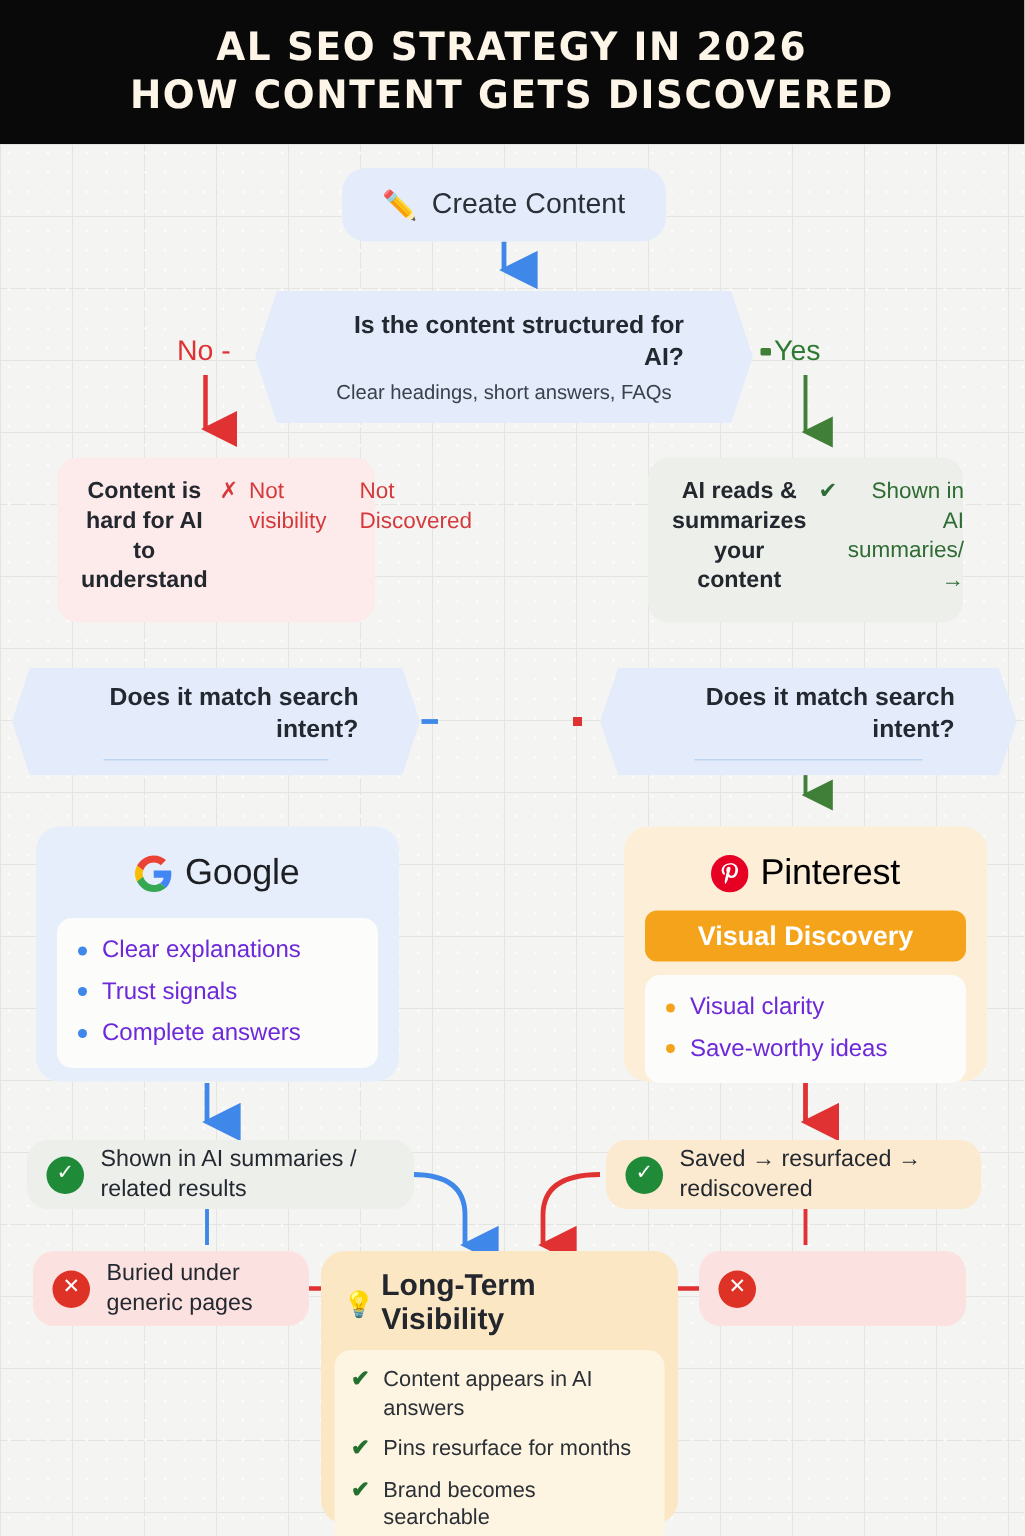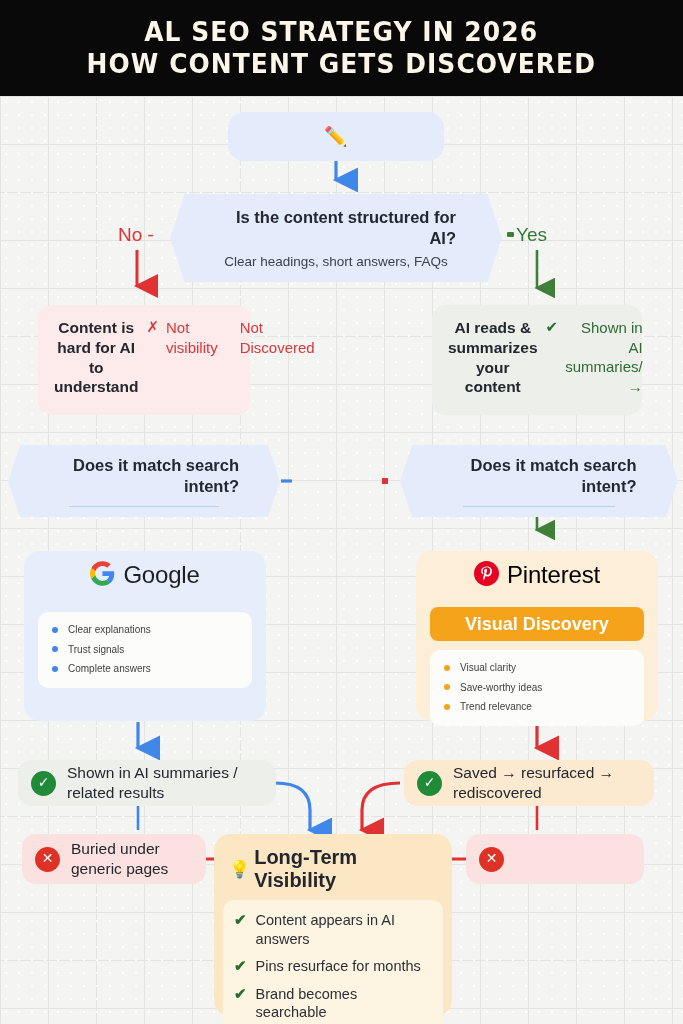--- a/index.html
+++ b/index.html
@@ -90,40 +90,40 @@
   .rbox.bad { background: #fdeaea; }
   .rbox.bad .r-rule { background: #f2c7c7; }
   .rbox.bad .r-item, .rbox.bad .r-sub { color: #d6393c; }
   .rbox.good { background: #ecefea; }
   .rbox.good .r-rule { background: #cfd6cb; }
   .rbox.good .r-item { color: #2f6b34; }
 
   
   .card { border-radius: 16px; padding: 10px 10px 11px 10px; }
   .card .brand {
-    display: flex; justify-content: center;
+    display: flex; align-items: center; justify-content: center;
     gap: 8px; height: 42px;
   }
   .card .brand-name { font-size: 24px; font-weight: 500; letter-spacing: -.2px; }
   .card .ribbon {
     margin: 4px 4px 0 4px;
     border-radius: 8px;
     height: 34px;
     display: flex; align-items: center; justify-content: center;
     color: #fff; font-size: 18px; font-weight: 600;
   }
   .card .body {
     margin: 9px 4px 2px 4px;
     border-radius: 10px;
     padding: 11px 12px 12px 14px;
     background: #fcfcfa;
   }
   .card .b-item {
     display: flex; align-items: center; gap: 10px;
-    font-size: 10px; color: #404040; line-height: 1.35;
+    font-size: 16px; color: #6d28d9; line-height: 1.35;
   }
   .card .b-item + .b-item { margin-top: 6px; }
   .dot { width: 6px; height: 6px; border-radius: 50%; flex: 0 0 6px; }
 
   .card.google { background: #e6eefb; }
   .card.google .brand-name { color: #1d1f22; }
   .card.google .ribbon { background: #3f87e8; }
   .card.google .dot { background: #3f87e8; }
   .card.pin { background: #fdeed8; }
   .card.pin .brand-name { color: #000000; font-weight: 400; }
@@ -223,20 +223,21 @@
 
     <line x1="204" y1="859" x2="216" y2="859" stroke="#e03232" stroke-width="3"></line>
     <line x1="452" y1="859" x2="466" y2="859" stroke="#e03232" stroke-width="3"></line>
     <line x1="281" y1="481" x2="292" y2="481" stroke="#3f87e8" stroke-width="3.2"></line>
     <rect x="382" y="478" width="6" height="6" fill="#e03232"></rect>
   </svg>
 
   <div class="node" style="left:228px; top:112px; width:216px; height:49px;">
     <div class="pill" style="width:100%;height:100%;background:#e4ecfb;">
       <span style="font-size:19px;">✏️</span>
+      <span style="font-size:19px;">Create Content</span>
     </div>
   </div>
 
   <div class="node hex" style="left:170px; top:194px; width:332px; height:88px;">
     <div class="h-title" style="max-width:240px;">Is the content structured for AI?</div>
     <div class="h-sub">Clear headings, short answers, FAQs</div>
   </div>
 
   <div class="branch-label branch-no" style="left:118px; top:224px;">No -</div>
   <div class="branch-label branch-yes" style="left:516px; top:224px;">Yes</div>
@@ -312,24 +313,20 @@
     <div class="ribbon">Visual Discovery</div>
     <div class="body">
       <div class="b-item">
         <span class="dot"></span>
         <span>Visual clarity</span>
       </div>
       <div class="b-item">
         <span class="dot"></span>
         <span>Save-worthy ideas</span>
       </div>
-      <div class="b-item">
-        <span class="dot"></span>
-        <span>Trend relevance</span>
-      </div>
     </div>
   </div>
 
   <div class="node strip ok" style="left:18px; top:760px; width:258px; height:46px;">
     <span class="badge green">✓</span>
     <span>Shown in AI summaries / related results</span>
   </div>
 
   <div class="node strip okwarm" style="left:404px; top:760px; width:250px; height:46px;">
     <span class="badge green">✓</span>

